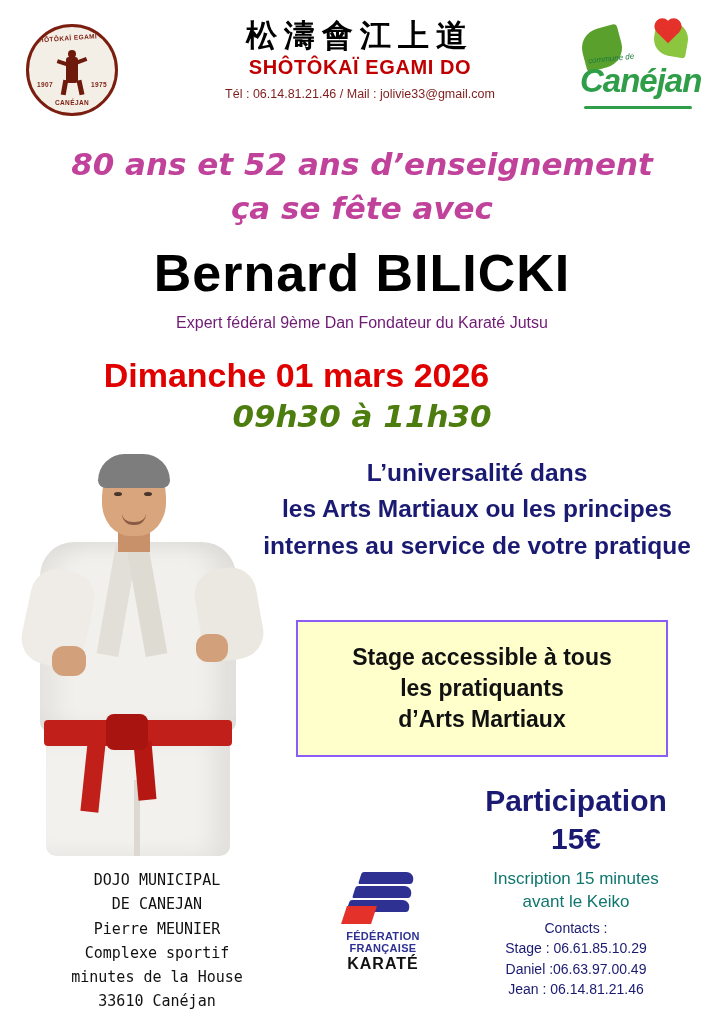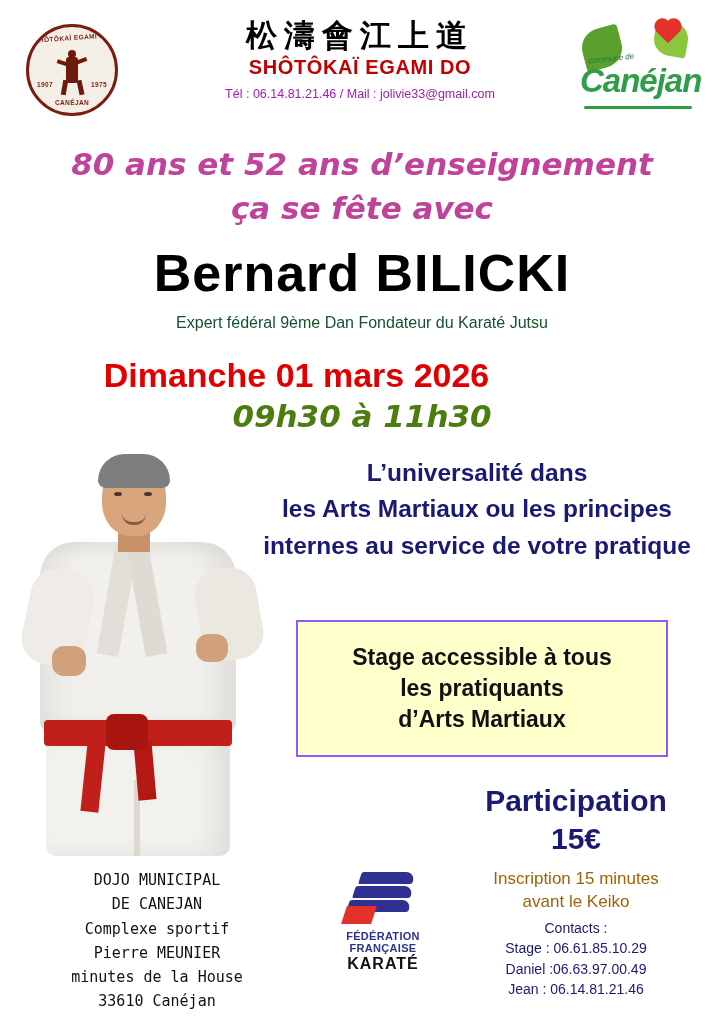--- a/index.html
+++ b/index.html
@@ -145,21 +145,21 @@
   .club-name {
     margin-top: 4px;
     font-size: 20px;
     font-weight: bold;
     color: #c00000;
     letter-spacing: .6px;
   }
   .contact-line {
     margin-top: 8px;
     font-size: 12.5px;
-    color: #a21caf;
+    color: #7f1d1d;
   }
 
   .city-logo {
     position: absolute;
     right: 18px;
     top: 20px;
     width: 132px;
     height: 96px;
   }
   .city-logo .leaf-left {
@@ -253,21 +253,21 @@
     letter-spacing: 1px;
     color: #000000;
   }
   .name-sub {
     position: absolute;
     top: 314px;
     left: 0;
     width: 724px;
     text-align: center;
     font-size: 16px;
-    color: #14532d;
+    color: #701a75;
   }
 
   .date-line {
     position: absolute;
     top: 356px;
     left: 0;
     width: 593px;
     text-align: center;
     font-size: 34px;
     font-weight: bold;
@@ -333,21 +333,21 @@
     color: #1a1a72;
     line-height: 1.28;
   }
   .inscription {
     position: absolute;
     top: 868px;
     left: 440px;
     width: 272px;
     text-align: center;
     font-size: 17px;
-    color: #a16207;
+    color: #0f766e;
     line-height: 1.34;
   }
   .contacts {
     position: absolute;
     top: 918px;
     left: 440px;
     width: 272px;
     text-align: center;
     font-size: 14px;
     color: #1a1a72;
@@ -616,22 +616,22 @@
   <div class="contacts">
     <div>Contacts :</div>
     <div>Stage : 06.61.85.10.29</div>
     <div>Daniel :06.63.97.00.49</div>
     <div>Jean : 06.14.81.21.46</div>
   </div>
 
   <div class="venue">
     <div>DOJO MUNICIPAL</div>
     <div>DE CANEJAN</div>
+    <div>Pierre MEUNIER</div>
     <div>Complexe sportif</div>
-    <div>Pierre MEUNIER</div>
     <div>minutes de la House</div>
     <div>33610 Canéjan</div>
   </div>
 
   <div class="ffk">
     <div class="mark">
       <div class="s1"></div>
       <div class="s2"></div>
       <div class="s3"></div>
       <div class="red"></div>

